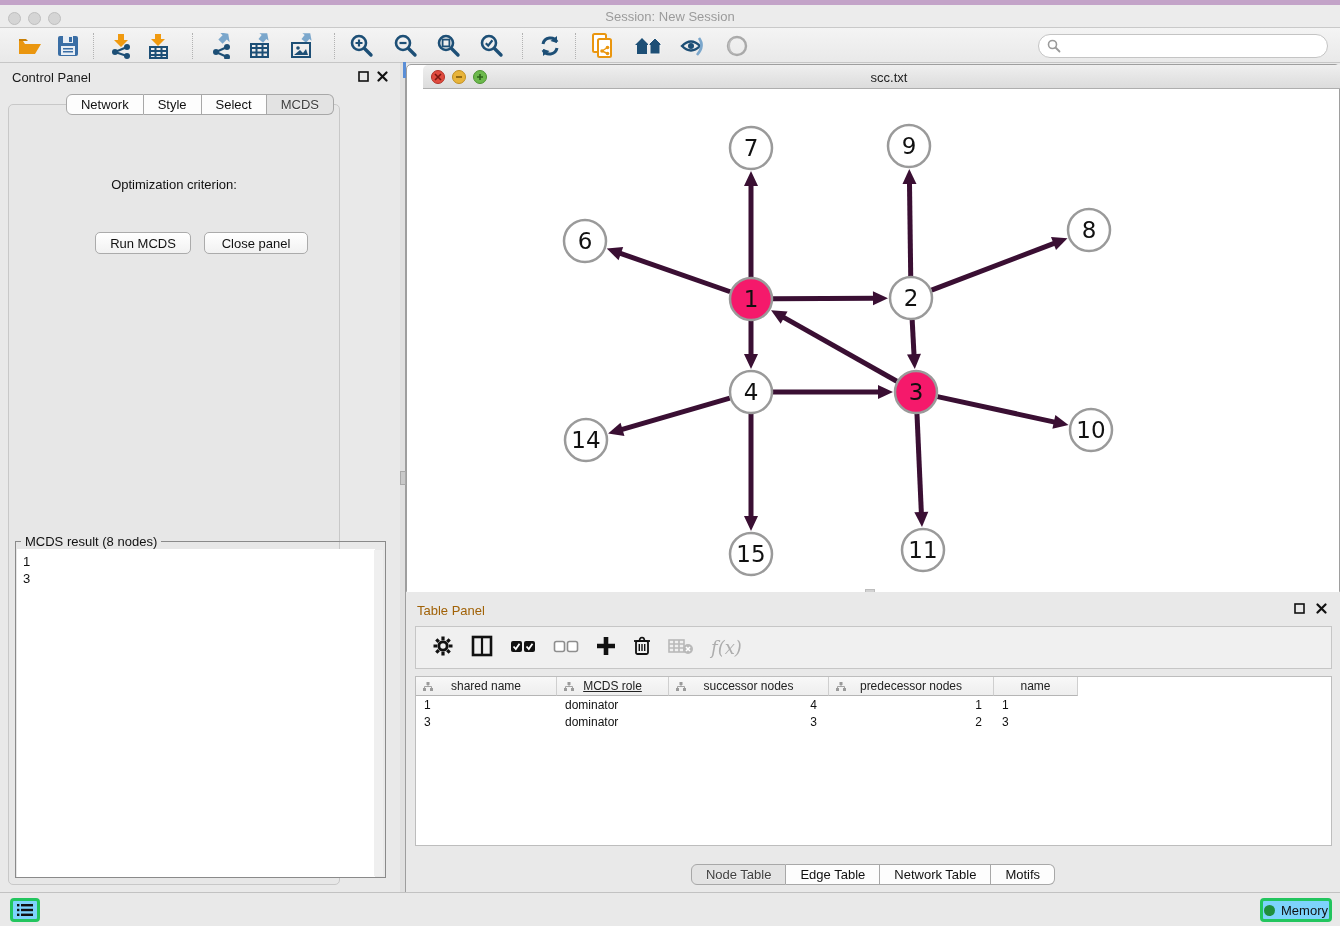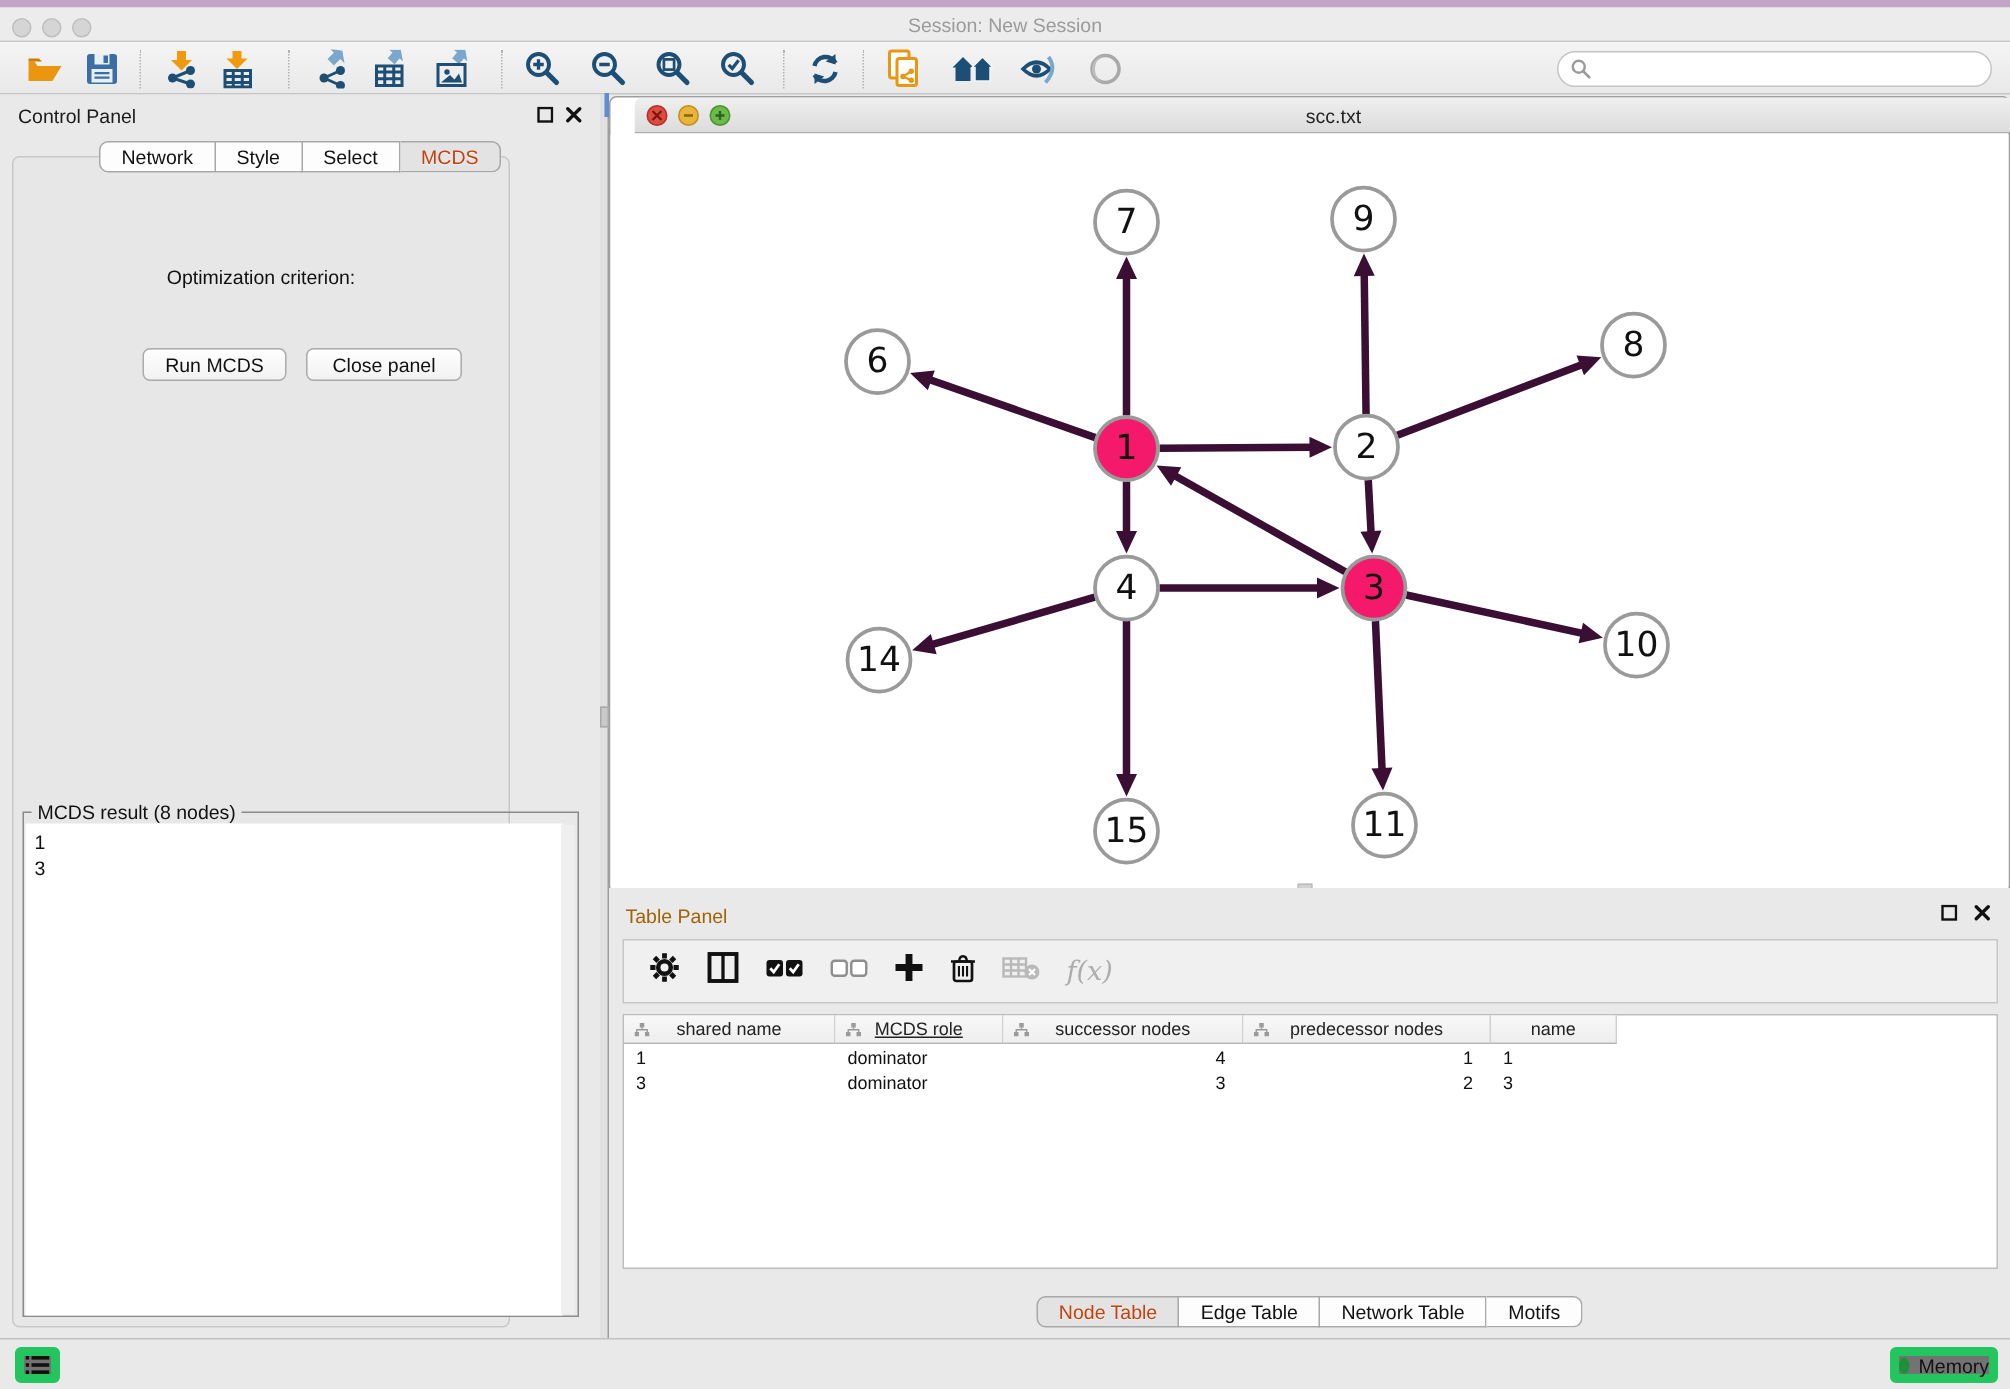--- a/index.html
+++ b/index.html
@@ -20,21 +20,21 @@
 
   
   .control-panel { position:absolute; left:0; top:63px; width:400px; height:829px; background:#e9e9e9; }
   .panel-header { position:absolute; left:0; top:0; width:100%; height:26px; }
   .panel-title { position:absolute; left:12px; top:7px; font-size:13px; color:#1a1a1a; }
   .hdr-ic { position:absolute; top:7px; width:13px; height:13px; display:flex; align-items:center; justify-content:center; }
   .cp-tabs { position:absolute; left:0; top:31px; width:100%; display:flex; justify-content:center; z-index:3; }
   .tab { height:21px; line-height:19px; font-size:13px; background:#fdfdfd; color:#111; border:1px solid #a8a8a8; border-left:none; padding:0 14px; }
   .tab:first-child { border-left:1px solid #a8a8a8; border-radius:6px 0 0 6px; }
   .tab:last-child { border-radius:0 6px 6px 0; }
-  .tab.sel { background:#e3e3e3; color:#c2410c; text-shadow:0 1px 0 #f6f6f6; }
+  .tab.sel { background:#e3e3e3; color:#404040; text-shadow:0 1px 0 #f6f6f6; }
   .cp-body { position:absolute; left:8px; top:41px; width:332px; height:781px; background:#e7e7e7; border:1px solid #c8c8c8; border-radius:5px; }
   .opt-label { position:absolute; left:0; top:72px; width:100%; text-align:center; font-size:13px; color:#111; }
   .dropdown { position:absolute; left:36px; top:93px; width:309px; height:23px; background:#fff; border:1px solid #ababab; border-radius:5px; font-size:13px; line-height:21px; padding-left:10px; color:#111; }
   .dd-arrows { position:absolute; right:7px; top:3px; width:9px; height:16px; }
   .dd-arrows i { display:block; width:0; height:0; border-left:4px solid transparent; border-right:4px solid transparent; margin:2px 0; }
   .dd-up { border-bottom:5px solid #555; }
   .dd-down { border-top:5px solid #555; }
   .cp-btn { position:absolute; top:127px; height:22px; background:linear-gradient(#ffffff,#f1f1f1); border:1px solid #ababab; border-radius:5px; font-size:13px; font-family:"Liberation Sans",sans-serif; color:#111; }
   .result-group { position:absolute; left:6px; top:436px; width:371px; height:337px; border:1px solid #8a8a8a; }
   .result-title { position:absolute; left:5px; top:-8px; background:#e7e7e7; padding:0 4px; font-size:13px; color:#111; }
@@ -61,21 +61,21 @@
   .tp-toolbar { position:absolute; left:9px; top:34px; width:917px; height:43px; background:#f0f0f0; border:1px solid #c6c6c6; display:flex; align-items:center; gap:17px; padding-left:16px; }
   .tp-table { position:absolute; left:9px; top:84px; width:917px; height:170px; background:#fff; border:1px solid #bdbdbd; }
   .thead { position:absolute; left:0; top:0; height:19px; background:linear-gradient(#f8f8f8,#eeeeee); border-bottom:1px solid #b5b5b5; border-right:1px solid #cfcfcf; display:flex; align-items:center; font-size:12px; color:#222; }
   .thead .lbl { width:100%; text-align:center; }
   .hdr-tree { position:absolute; left:7px; top:5px; }
   .trow { position:absolute; height:17px; font-size:12px; color:#111; display:flex; align-items:center; }
   .tp-tabs { position:absolute; left:0; top:272px; width:100%; display:flex; justify-content:center; }
 
   
   .statusbar { position:absolute; left:0; top:892px; width:1340px; height:34px; background:#e9e9e9; border-top:1px solid #c2c2c2; }
-  .sb-btn { position:absolute; top:5px; height:24px; background:#737373; border:6px solid #22c55e; border-radius:4px; display:flex; align-items:center; justify-content:center; font-size:13px; color:#111; }
+  .sb-btn { position:absolute; top:5px; height:24px; background:#7dd3fc; border:3px solid #22c55e; border-radius:4px; display:flex; align-items:center; justify-content:center; font-size:13px; color:#111; }
 </style>
 </head>
 <body>
 
 <div class="top-strip"></div>
 <div class="titlebar">
   <span class="tl-dot" style="left:8px"></span>
   <span class="tl-dot" style="left:28px"></span>
   <span class="tl-dot" style="left:48px"></span>
   <span class="win-title">Session: New Session</span>

